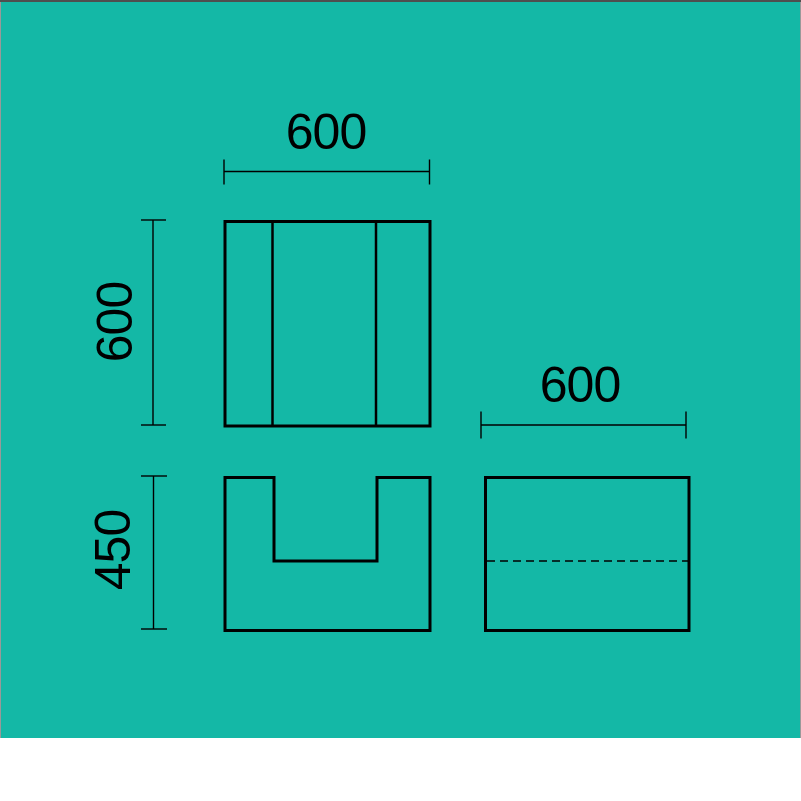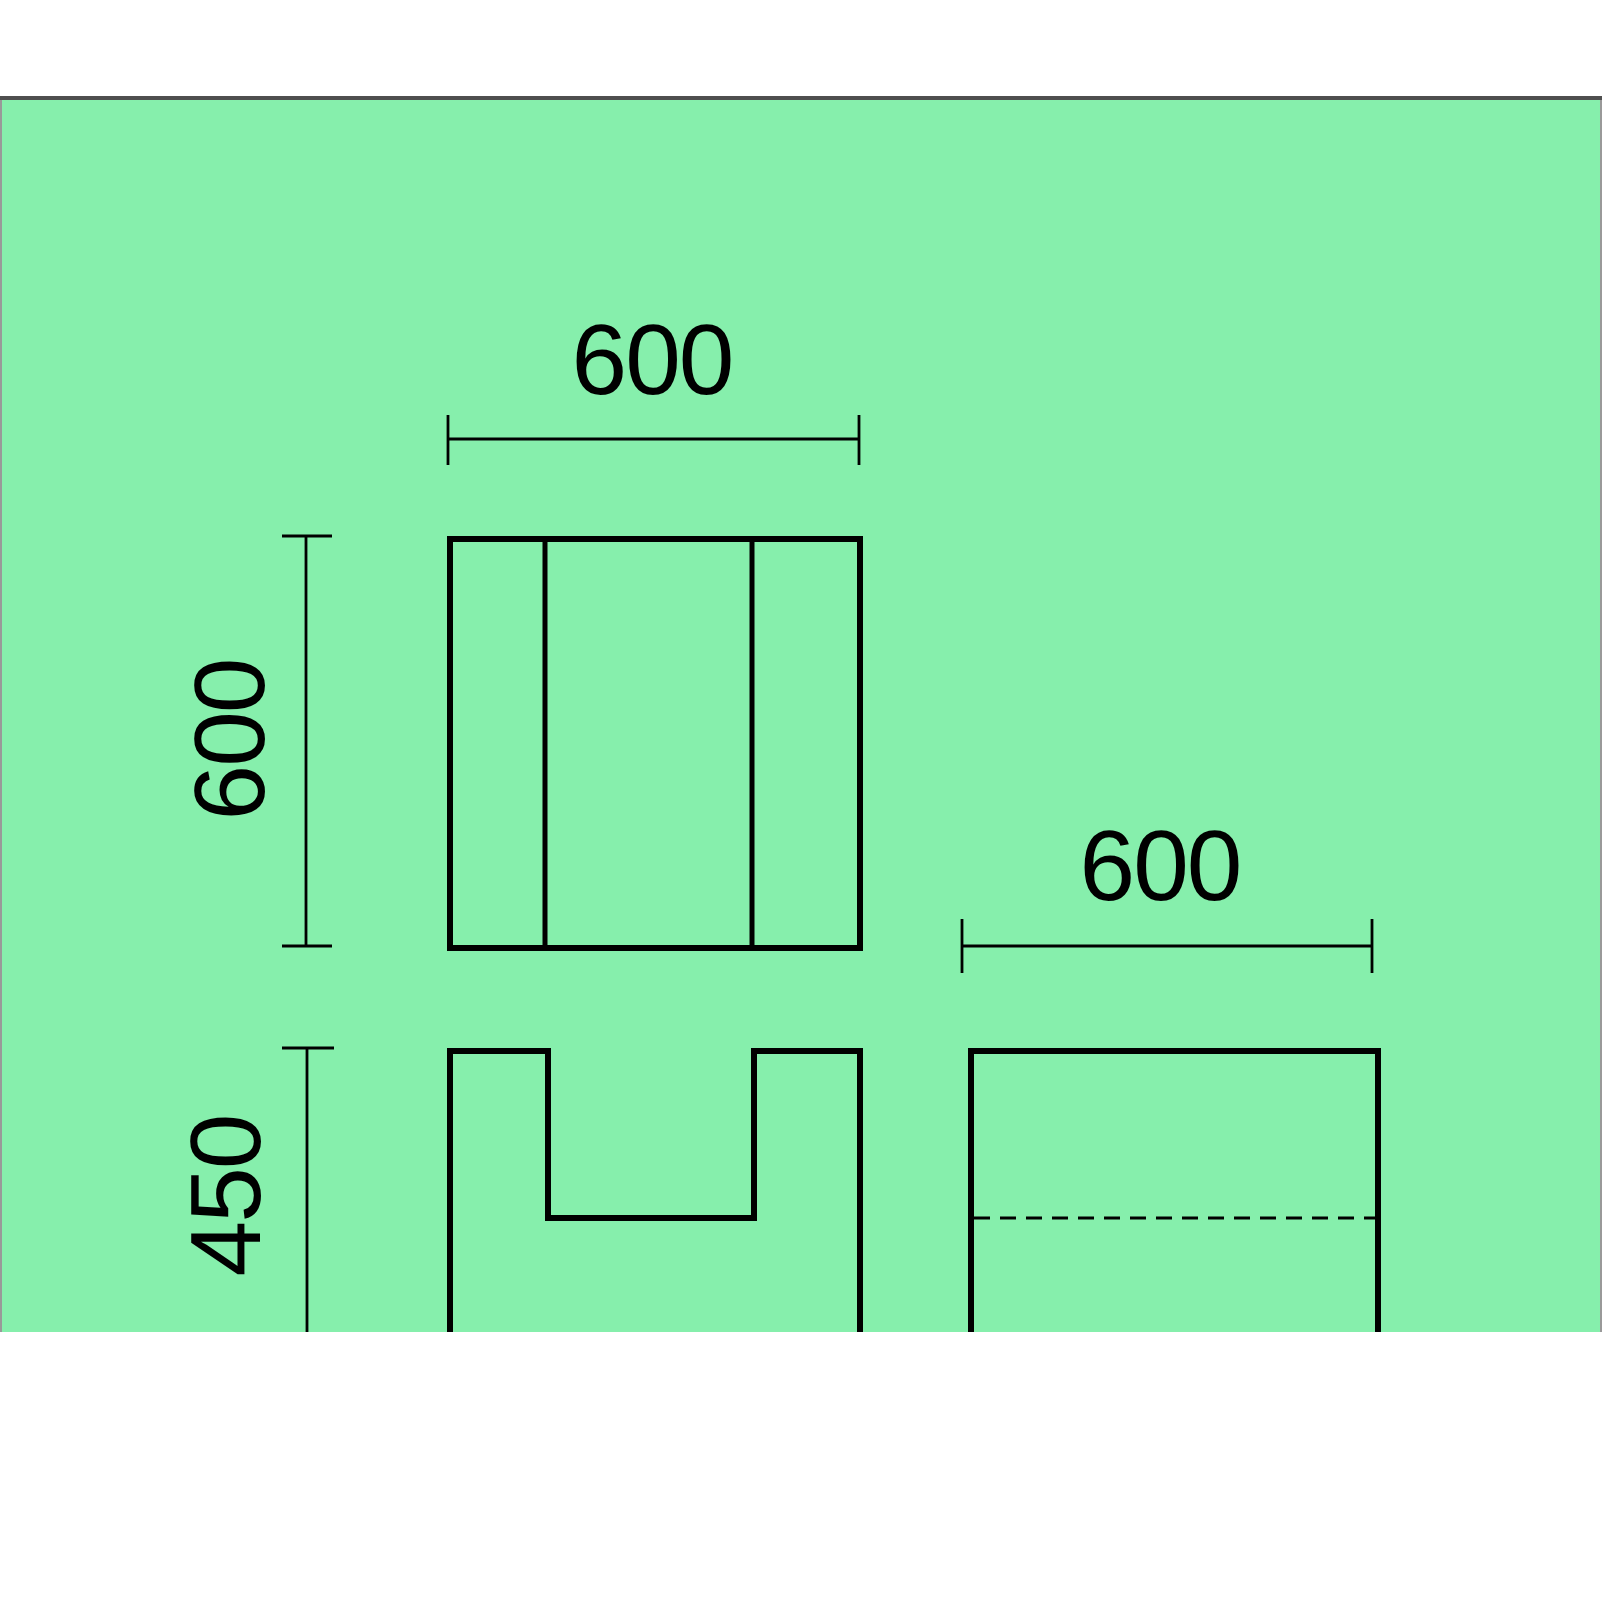--- a/index.html
+++ b/index.html
@@ -3,24 +3,23 @@
 <meta charset="utf-8">
 <style>
   html, body {
     margin: 0;
     padding: 0;
     background: #ffffff;
   }
   .canvas {
     position: relative;
     width: 801px;
-    height: 618px;
-    background: #86efac;
+    height: 738px;
+    background: #14b8a6;
     overflow: hidden;
-    margin-top: 48px;
   }
   svg {
     display: block;
     width: 801px;
     height: 801px;
   }
   .dim-label {
     font-family: "Liberation Sans", sans-serif;
     font-size: 50px;
     letter-spacing: -1px;

